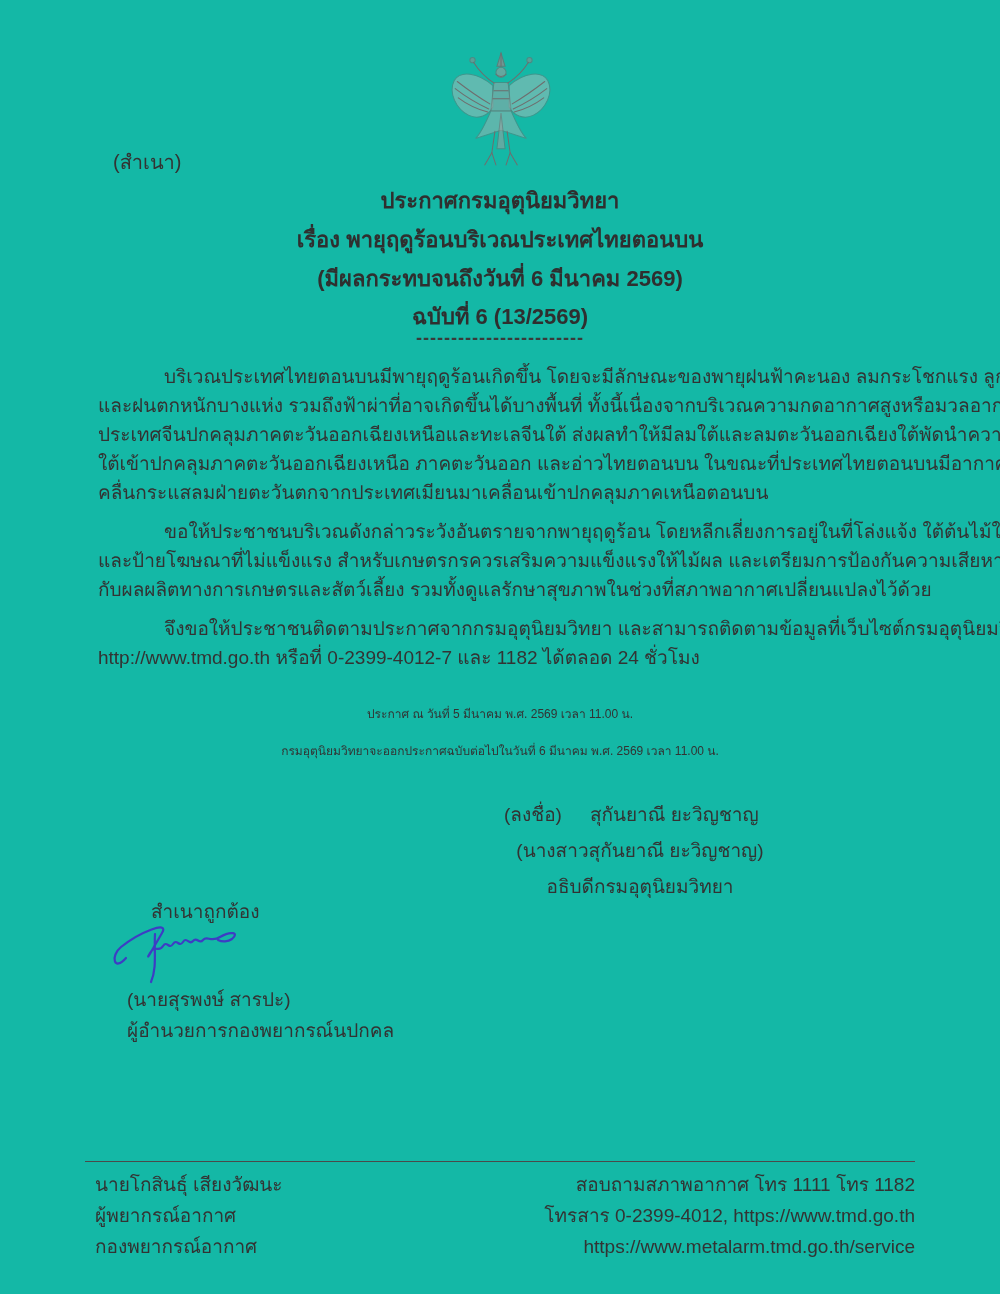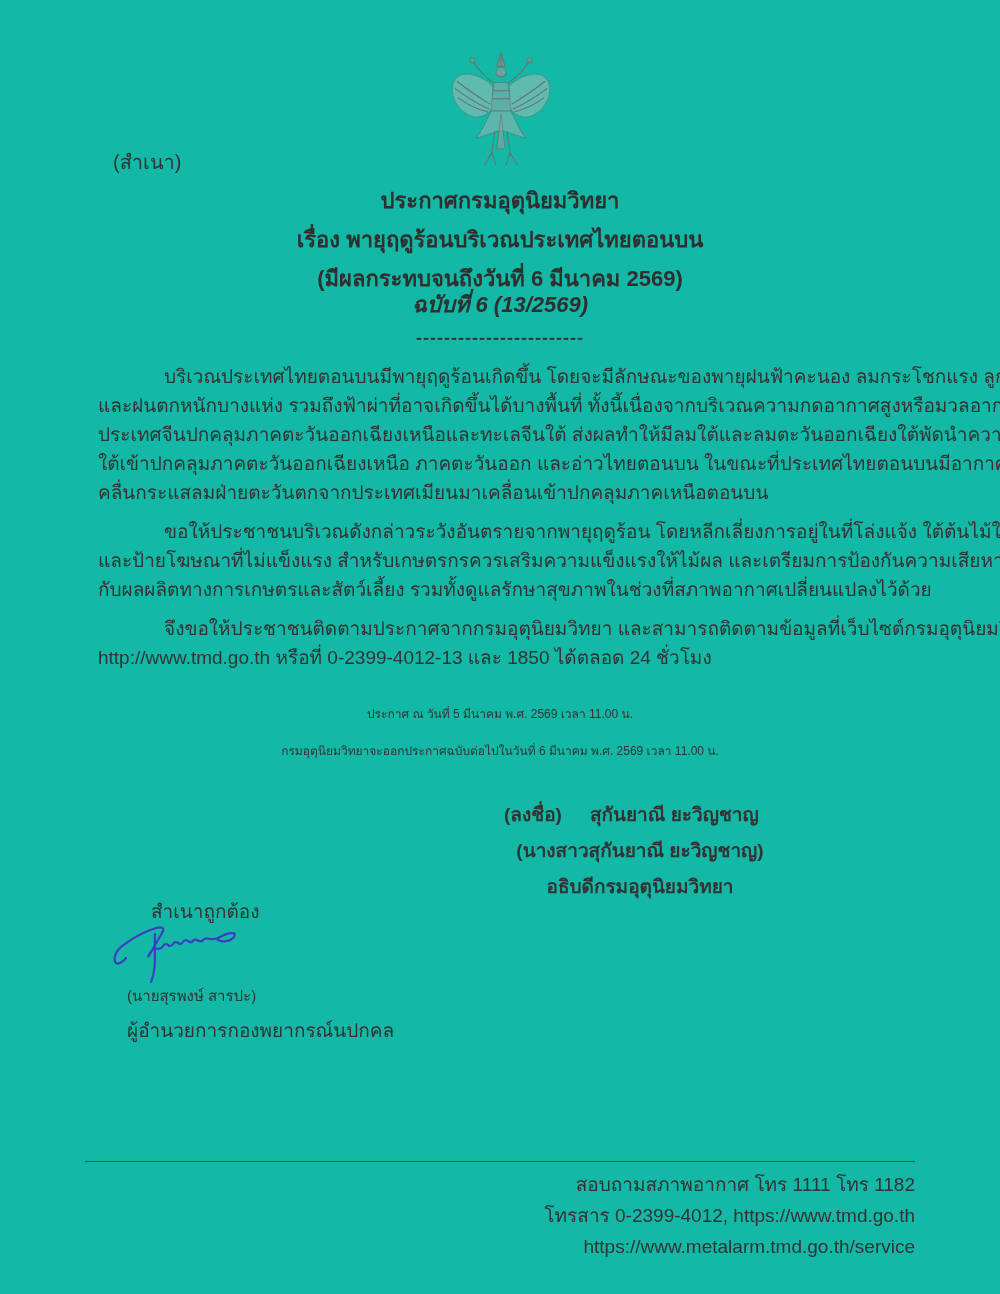--- a/index.html
+++ b/index.html
@@ -13,36 +13,36 @@
     padding-left:16px;
   }
   .abs{position:absolute;}
   .centered{left:0;width:1000px;text-align:center;}
   .copy-label{left:113px;top:146px;font-size:20px;}
   .emblem-box{left:446px;top:50px;width:110px;height:120px;}
   .title-line{font-weight:bold;font-size:22px;color:#2f2f2f;}
   .t1{top:183px;}
   .t2{top:222px;}
   .t3{top:261px;}
-  .t4{top:287px;font-style:italic;}
+  .t4{top:299px;}
   .dash-divider{top:328px;font-size:18px;font-weight:bold;letter-spacing:1px;color:#3a3a3a;}
   .body-block{left:98px;top:362px;width:812px;font-size:19px;line-height:29px;text-align:justify;}
   .para{margin:0 0 10px 0;}
   .para:last-child{margin-bottom:0;}
   .line{white-space:nowrap;}
   .indent{padding-left:66px;}
   .announce{font-size:12px;color:#333;}
   .a1{top:704px;}
   .a2{top:741px;}
-  .sign-block{left:470px;top:797px;width:340px;font-size:19px;line-height:36px;text-align:center;font-weight:bold;}
+  .sign-block{left:470px;top:797px;width:340px;font-size:19px;line-height:36px;text-align:center;}
   .sign-row{text-align:left;padding-left:34px;}
   .sign-name{margin-left:28px;}
   .certify-label{left:128px;top:896px;font-size:19px;margin-left:23px;}
   .cert-sig{left:108px;top:912px;width:195px;height:78px;}
-  .cert-name{left:127px;top:984px;font-size:15px;}
+  .cert-name{left:127px;top:984px;font-size:19px;}
   .cert-pos{left:127px;top:1015px;font-size:19px;}
   .footer-rule{left:85px;top:1161px;width:830px;height:0;border-top:1.5px solid #4a4a4a;}
   .footer-left{left:95px;top:1169px;font-size:19px;line-height:31px;}
   .footer-right{left:0;top:1169px;width:915px;text-align:right;font-size:19px;line-height:31px;}
 </style>
 </head>
 <body>
 
 <div class="page">
 
@@ -101,21 +101,21 @@
       <div class="line">ใต้เข้าปกคลุมภาคตะวันออกเฉียงเหนือ ภาคตะวันออก และอ่าวไทยตอนบน ในขณะที่ประเทศไทยตอนบนมีอากาศร้อน ประกอบกับ</div>
       <div class="line">คลื่นกระแสลมฝ่ายตะวันตกจากประเทศเมียนมาเคลื่อนเข้าปกคลุมภาคเหนือตอนบน</div>
     </div>
     <div class="para">
       <div class="line indent">ขอให้ประชาชนบริเวณดังกล่าวระวังอันตรายจากพายุฤดูร้อน โดยหลีกเลี่ยงการอยู่ในที่โล่งแจ้ง ใต้ต้นไม้ใหญ่ สิ่งปลูกสร้าง</div>
       <div class="line">และป้ายโฆษณาที่ไม่แข็งแรง สำหรับเกษตรกรควรเสริมความแข็งแรงให้ไม้ผล และเตรียมการป้องกันความเสียหายที่อาจเกิดขึ้น</div>
       <div class="line">กับผลผลิตทางการเกษตรและสัตว์เลี้ยง รวมทั้งดูแลรักษาสุขภาพในช่วงที่สภาพอากาศเปลี่ยนแปลงไว้ด้วย</div>
     </div>
     <div class="para">
       <div class="line indent">จึงขอให้ประชาชนติดตามประกาศจากกรมอุตุนิยมวิทยา และสามารถติดตามข้อมูลที่เว็บไซต์กรมอุตุนิยมวิทยา</div>
-      <div class="line">http://www.tmd.go.th หรือที่ 0-2399-4012-13 และ 1850 ได้ตลอด 24 ชั่วโมง</div>
+      <div class="line">http://www.tmd.go.th หรือที่ 0-2399-4012-7 และ 1182 ได้ตลอด 24 ชั่วโมง</div>
     </div>
   </div>
 
   <div class="abs centered announce a1">ประกาศ ณ วันที่ 5 มีนาคม พ.ศ. 2569 เวลา 11.00 น.</div>
   <div class="abs centered announce a2">กรมอุตุนิยมวิทยาจะออกประกาศฉบับต่อไปในวันที่ 6 มีนาคม พ.ศ. 2569 เวลา 11.00 น.</div>
 
   <div class="abs sign-block">
     <div class="sign-row">
       <span>(ลงชื่อ)</span><span class="sign-name">สุกันยาณี ยะวิญชาญ</span>
     </div>
@@ -129,19 +129,24 @@
       <g stroke="#3d3dc4" stroke-width="2.2" fill="none" stroke-linecap="round" stroke-linejoin="round">
         <path d="M18 46 C6 60 2 44 13 35 C32 20 62 8 54 21 C46 35 36 52 42 41 C47 32 51 41 55 34 C59 28 61 38 65 32 C69 26 71 36 75 30 C79 24 81 34 85 29 C89 24 91 33 95 28 C99 23 103 31 112 25 C122 19 132 20 124 27 C120 30 114 30 110 28"></path>
         <path d="M47 22 C46 40 49 56 43 70"></path>
       </g>
     </svg>
   </div>
   <div class="abs cert-name">(นายสุรพงษ์ สารปะ)</div>
   <div class="abs cert-pos">ผู้อำนวยการกองพยากรณ์นปกคล</div>
 
   <div class="abs footer-rule"></div>
+  <div class="abs footer-left">
+    <div>นายโกสินธุ์ เสียงวัฒนะ</div>
+    <div>ผู้พยากรณ์อากาศ</div>
+    <div>กองพยากรณ์อากาศ</div>
+  </div>
   <div class="abs footer-right">
     <div>สอบถามสภาพอากาศ โทร 1111 โทร 1182</div>
     <div>โทรสาร 0-2399-4012, https://www.tmd.go.th</div>
     <div>https://www.metalarm.tmd.go.th/service</div>
   </div>
 
 </div>
 
 </body></html>

